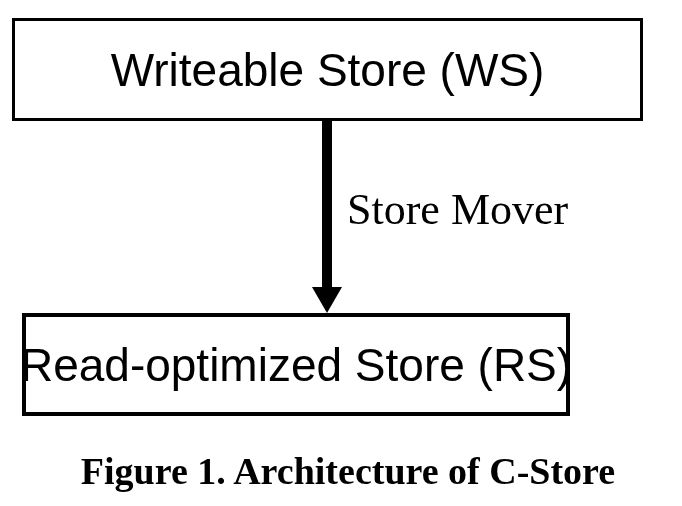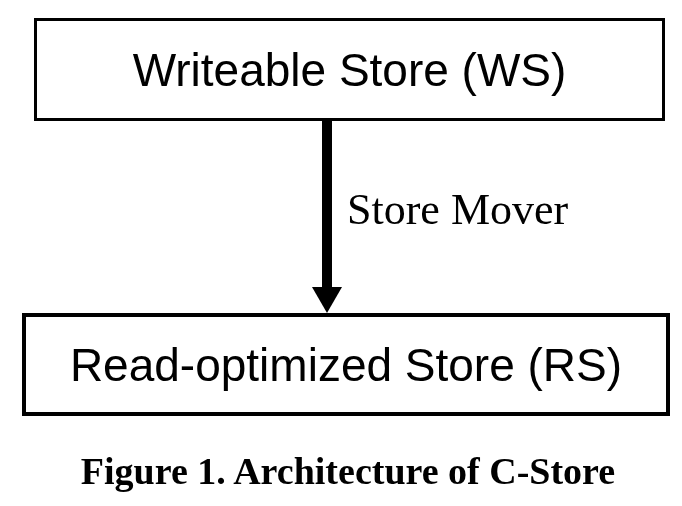--- a/index.html
+++ b/index.html
@@ -25,30 +25,30 @@
     justify-content: center;
     white-space: nowrap;
   }
   .node-box .node-label {
     font-size: 46px;
     line-height: 1;
     letter-spacing: 0px;
     color: #000000;
   }
   .box-ws {
-    left: 34px;
+    left: 12px;
     top: 18px;
     width: 631px;
     height: 103px;
     border: 3px solid #000000;
   }
   .box-rs {
     left: 22px;
     top: 313px;
-    width: 648px;
+    width: 548px;
     height: 103px;
     border: 4px solid #000000;
   }
   .arrow-shaft {
     position: absolute;
     left: 322px;
     top: 121px;
     width: 10px;
     height: 168px;
     background: #000000;

